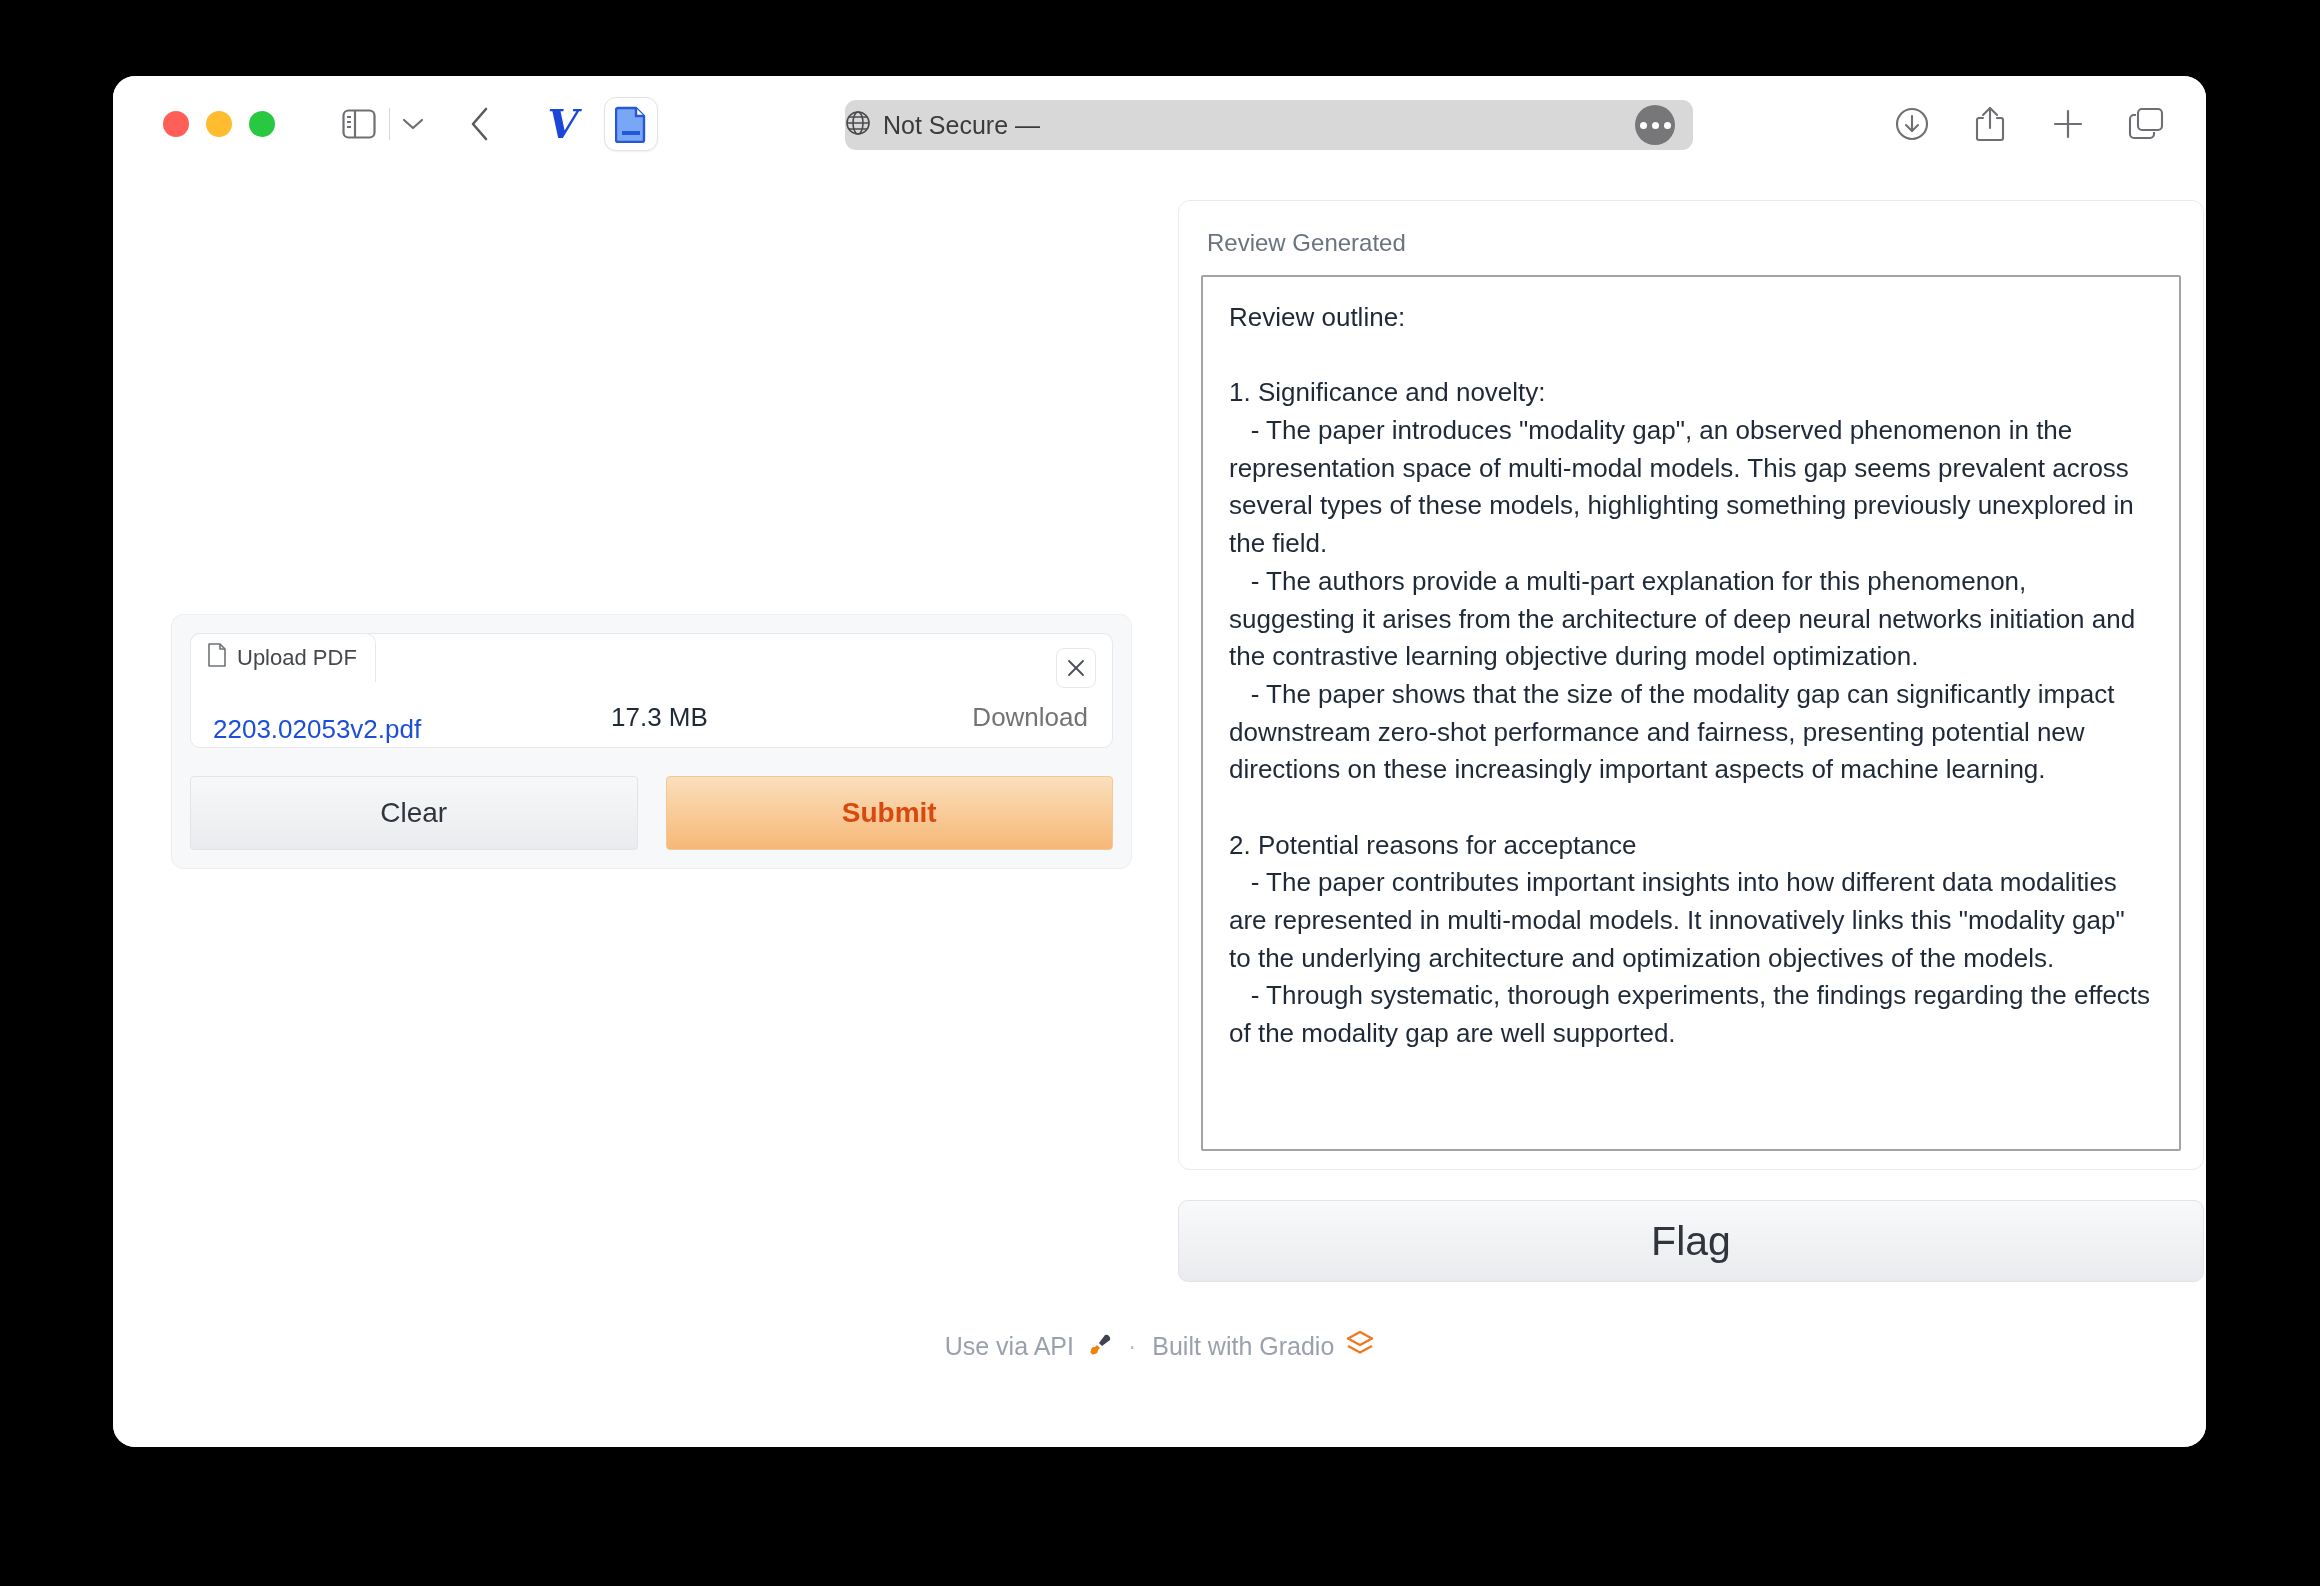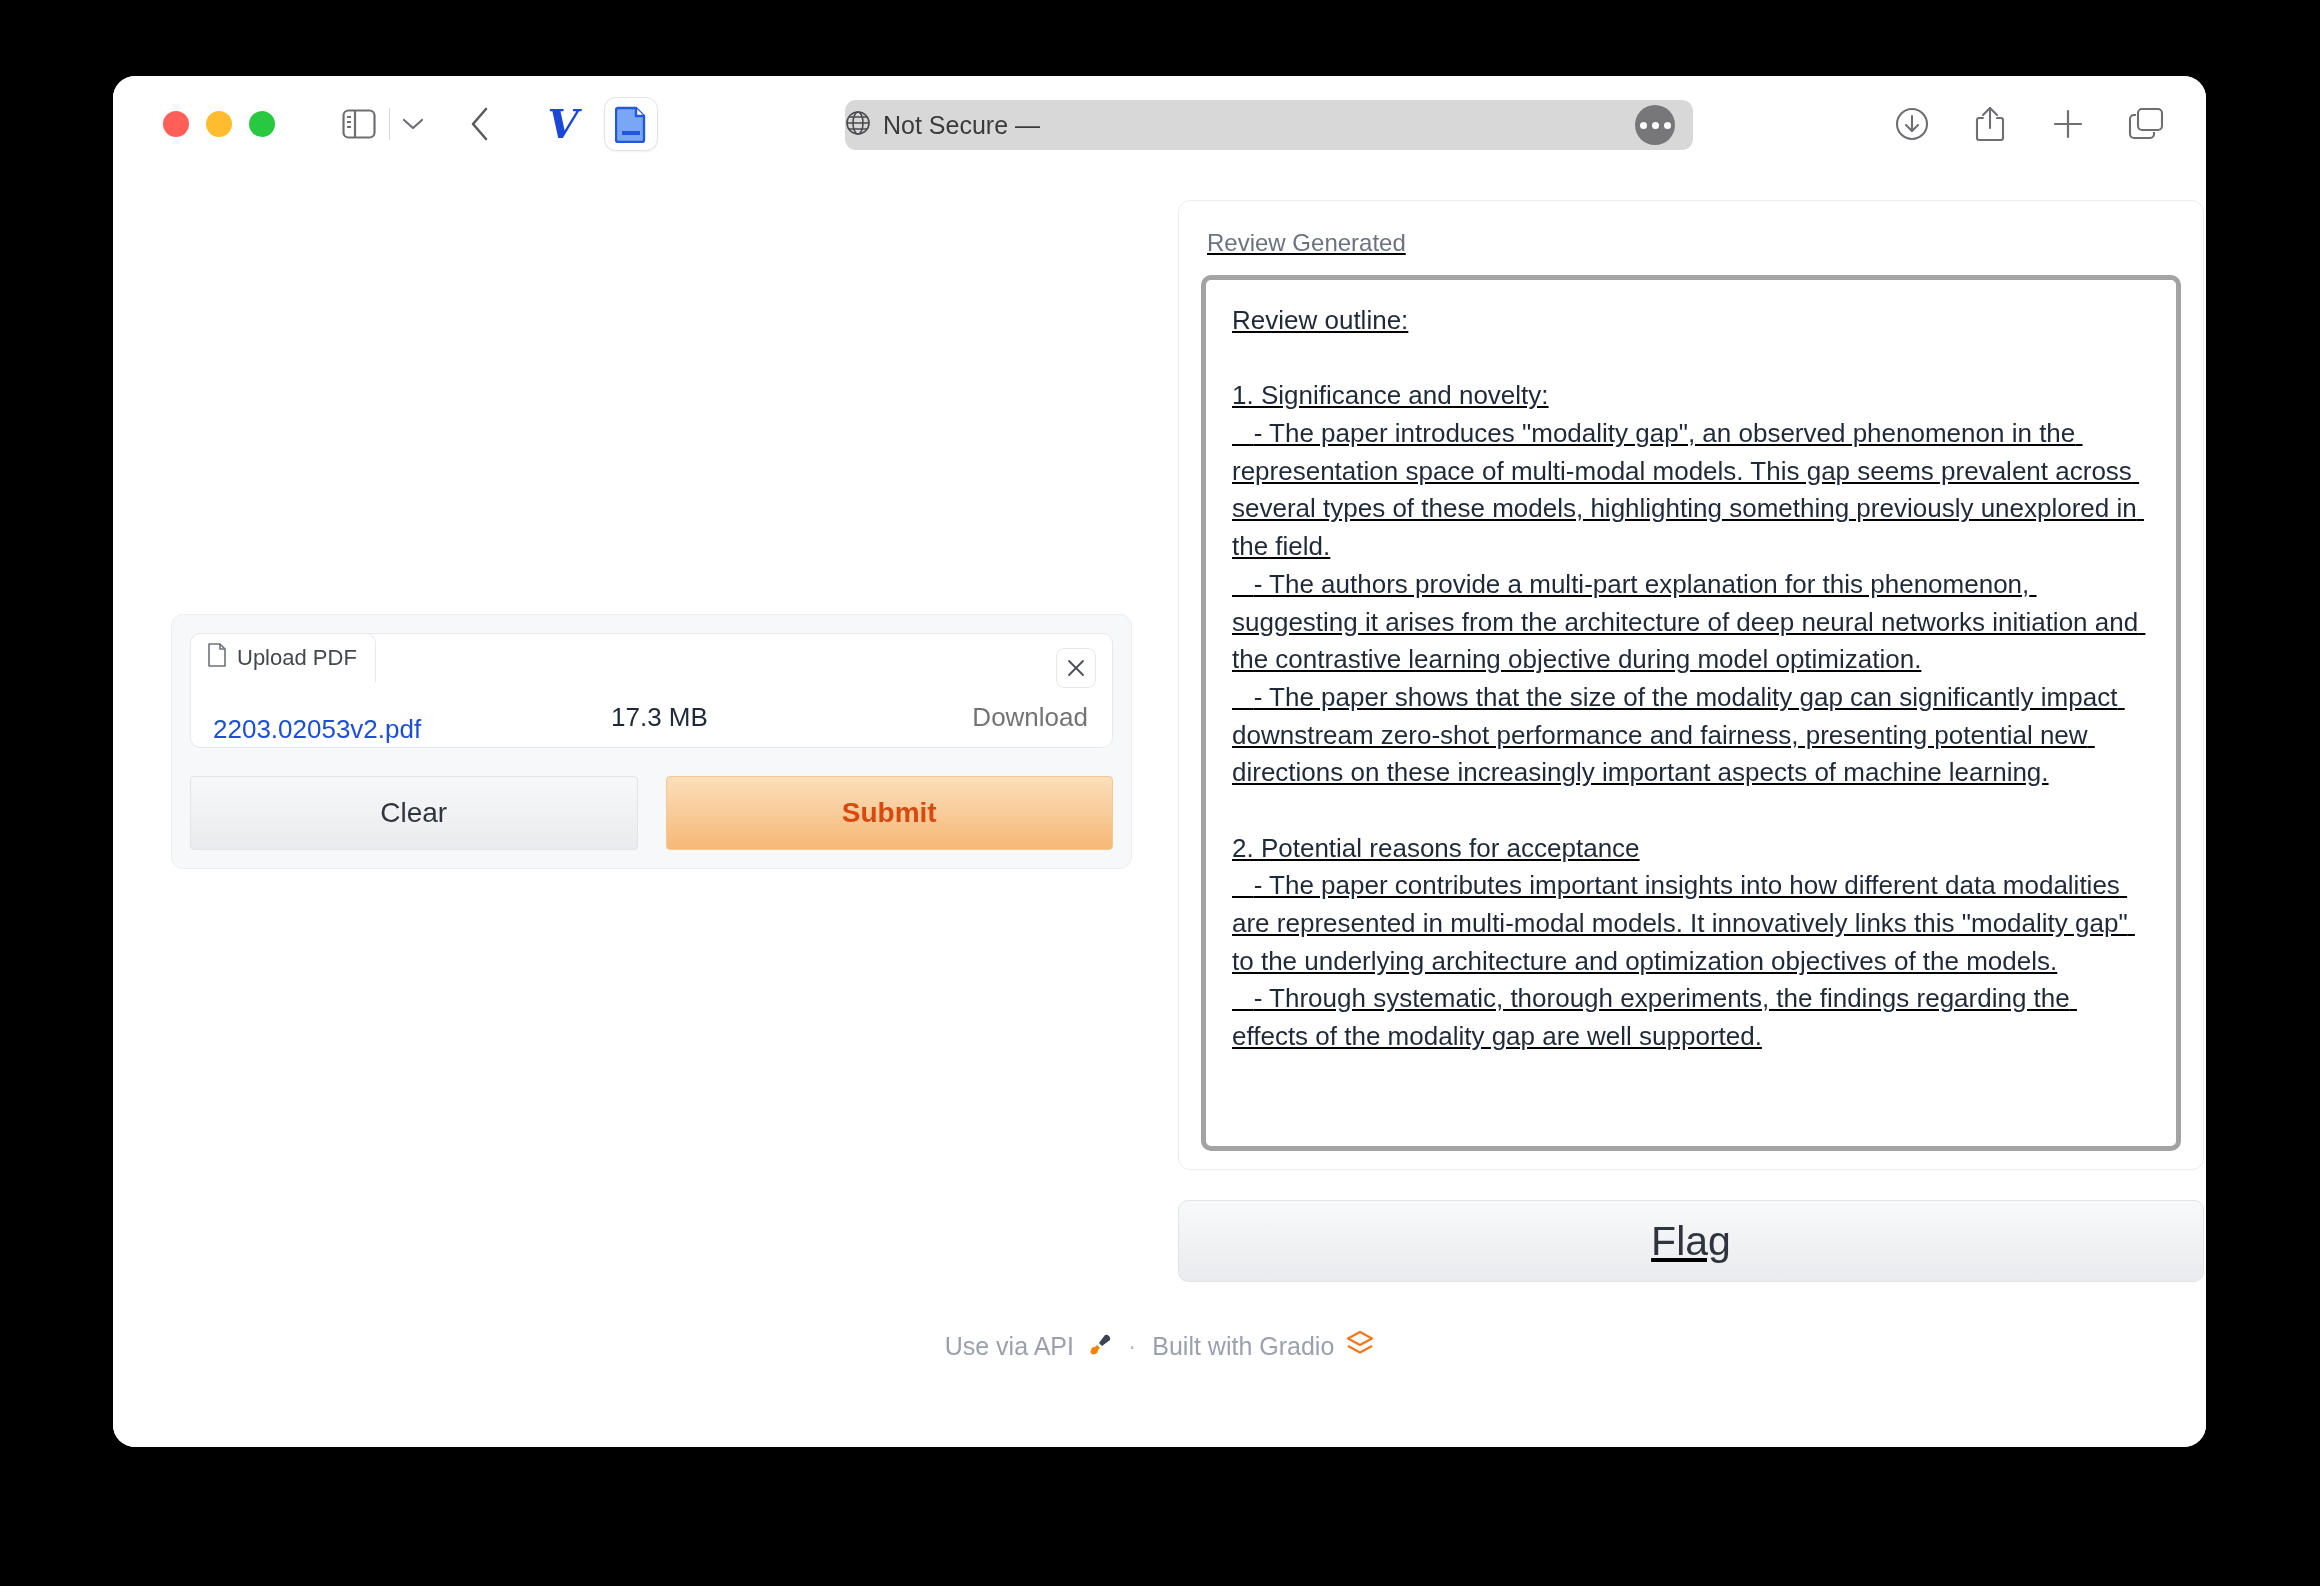--- a/index.html
+++ b/index.html
@@ -105,21 +105,21 @@
     background: #ffffff;
     padding: 28px 0 0 0;
   }
   .columns {
     display: flex;
     gap: 46px;
     padding: 0 58px;
     align-items: center;
   }
   .col-left { width: 961px; flex: none; }
-  .col-right { width: 1026px; flex: none; text-decoration: underline; }
+  .col-right { width: 1026px; flex: none; }
 
   .panel {
     background: #f7f8fa;
     border: 1px solid #eceef1;
     border-radius: 12px;
     padding: 18px;
   }
 
   
   .file-card {
@@ -188,22 +188,22 @@
     border: 1px solid #e9ebef;
     border-radius: 12px;
     padding: 22px 22px 18px 22px;
   }
   .review-label {
     font-size: 24px;
     color: #6b7280;
     margin: 6px 0 18px 6px;
   }
   .review-box {
-    border: 5px solid #a3a3a3;
-    border-radius: 10px;
+    border: 2px solid #a3a3a3;
+    border-radius: 2px;
     height: 876px;
     overflow: hidden;
     padding: 22px 26px 0 26px;
   }
   .review-text {
     font-size: 26px;
     line-height: 1.45;
     color: #1f2937;
     white-space: pre-wrap;
     margin: 0;

